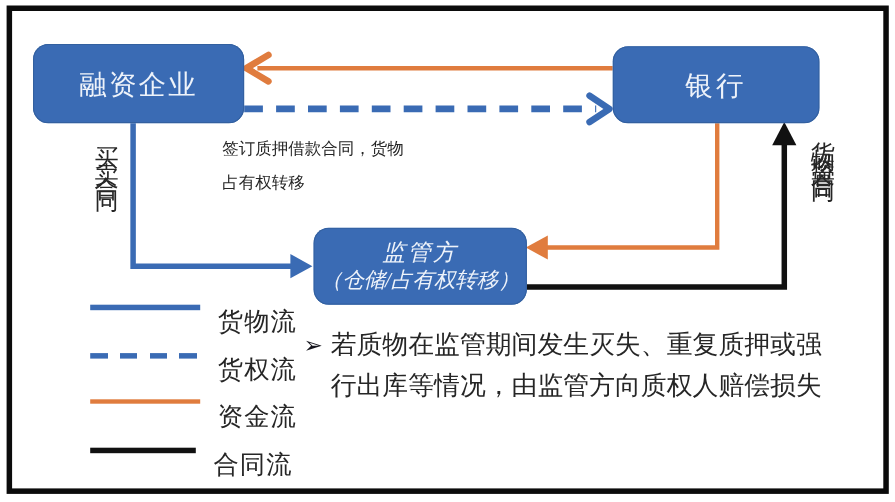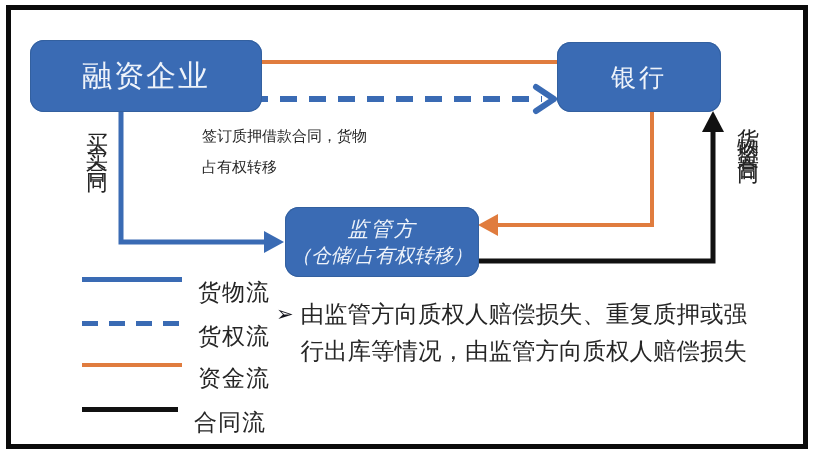--- a/index.html
+++ b/index.html
@@ -10,22 +10,22 @@
   .frame{
     position:absolute;left:6px;top:5px;right:6px;bottom:7px;
     border:5px solid #0b0b0b;box-sizing:border-box;background:#fff;
   }
   .lines{position:absolute;left:0;top:0;width:814px;height:456px;pointer-events:none;}
   .node{
     position:absolute;background:#3a6bb4;border-radius:14px;color:#eef3fa;
     display:flex;flex-direction:column;align-items:center;justify-content:center;
     text-align:center;box-shadow:0 0 0 1px #33609f inset;
   }
-  .node-financing{left:30px;top:40px;width:232px;height:72px;font-size:30px;letter-spacing:2px;}
-  .node-bank{left:557px;top:42px;width:164px;height:70px;font-size:25px;letter-spacing:3px;}
+  .node-financing{left:30px;top:40px;width:192px;height:72px;font-size:25px;letter-spacing:2px;}
+  .node-bank{left:557px;top:42px;width:188px;height:70px;font-size:25px;letter-spacing:3px;}
   .node-supervisor{left:285px;top:207px;width:194px;height:70px;font-style:italic;}
   .node-supervisor .l1{font-size:21px;line-height:28px;letter-spacing:2px;}
   .node-supervisor .l2{font-size:19.5px;line-height:26px;}
   .lbl{position:absolute;color:#262626;}
   .lbl-loan{left:320px;top:14px;width:140px;text-align:center;font-size:23px;letter-spacing:2px;}
   .lbl-pledge{left:202px;top:121px;width:310px;text-align:left;font-size:15px;line-height:31px;}
   .lbl-fee{left:488px;top:183px;width:170px;font-size:23px;letter-spacing:1px;}
   .lbl-vert{writing-mode:vertical-rl;text-orientation:upright;}
   .lbl-sales{left:82px;top:116px;font-size:22px;letter-spacing:13px;}
   .lbl-goodscontract{left:733px;top:111px;font-size:22px;letter-spacing:7px;}
@@ -112,18 +112,18 @@
     <span class="legend-label">资金流</span>
   </div>
   <div class="legend-row" style="top:407px">
     <div class="legend-line l3"></div>
     <span class="legend-label">合同流</span>
   </div>
 
   <div class="note">
     <span class="note-bullet">➢</span>
     <div class="note-text">
-      <div>由监管方向质权人赔偿损失、重复质押或强</div>
+      <div>若质物在监管期间发生灭失、重复质押或强</div>
       <div>行出库等情况，由监管方向质权人赔偿损失</div>
     </div>
   </div>
 
 </div>
 
 </body></html>

